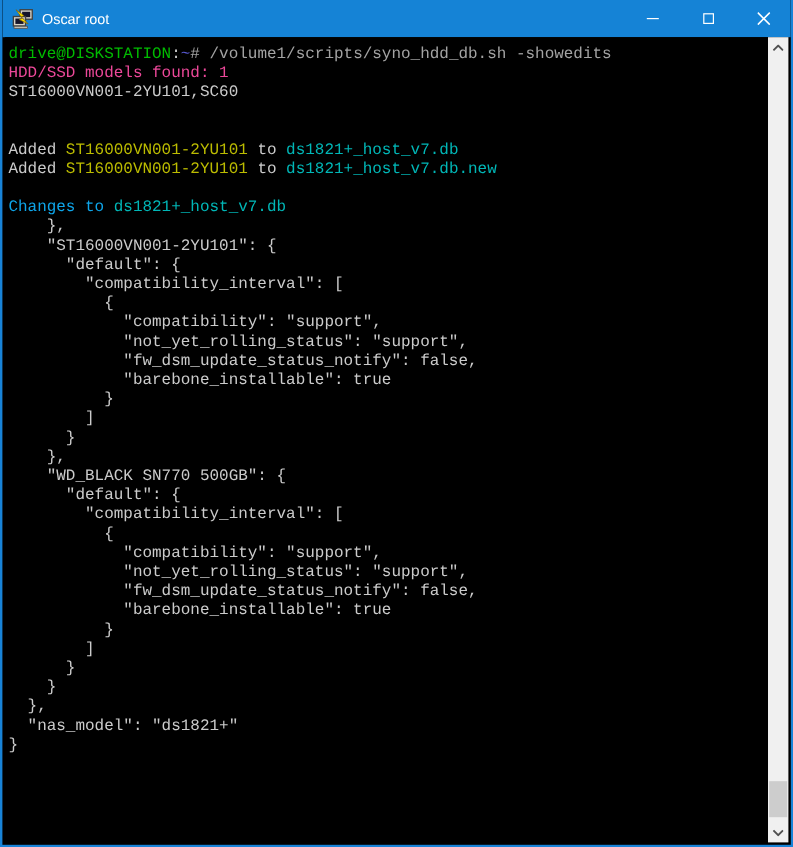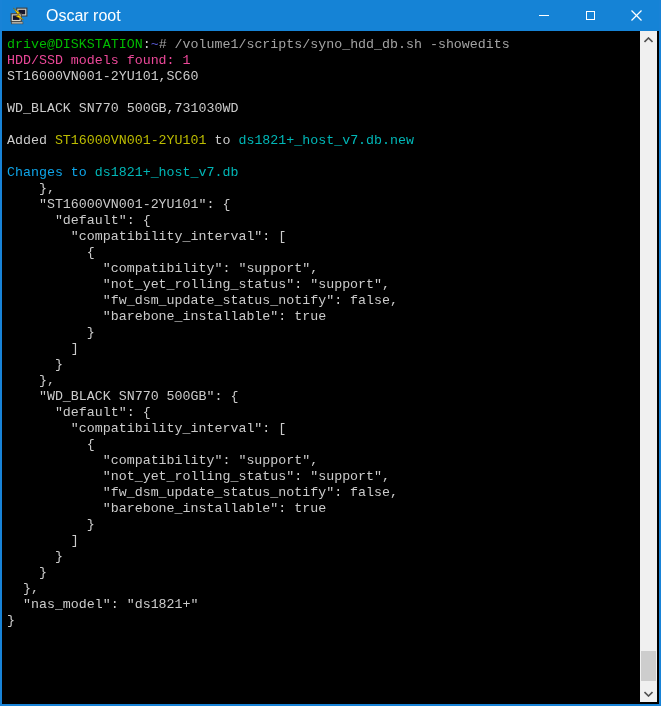--- a/index.html
+++ b/index.html
@@ -10,21 +10,21 @@
     background:#000;
     font-family:"Liberation Sans",sans-serif;
     overflow:hidden;
   }
   .titlebar{
     position:absolute;top:0;left:0;right:0;height:31px;
     display:flex;align-items:center;
   }
   .titlebar .app-icon{margin-left:8px;width:18px;height:18px;flex:0 0 auto;}
   .titlebar .title{
-    margin-left:18px;color:#ffffff;font-size:16px;
+    margin-left:7px;color:#ffffff;font-size:12px;
     white-space:nowrap;flex:1 1 auto;
   }
   .winbtns{display:flex;height:31px;flex:0 0 auto;}
   .winbtn{
     width:46px;height:31px;display:flex;align-items:center;justify-content:center;
     cursor:default;
   }
   .glyph-min{width:10px;height:1px;background:#fff;}
   .glyph-max{width:9px;height:9px;border:1px solid #fff;}
   .term-wrap{
@@ -83,22 +83,22 @@
         </svg>
       </div>
     </div>
   </div>
 
   <div class="term-wrap" id="terminal">
       <div class="tline"><span style="color: rgb(0, 187, 0);">drive@DISKSTATION</span><span style="color: rgb(203, 203, 203);">:</span><span style="color: rgb(87, 87, 207);">~</span><span style="color: #a3a3a3;"># /volume1/scripts/syno_hdd_db.sh -showedits</span></div>
       <div class="tline"><span style="color: #ec4899;">HDD/SSD models found: 1</span></div>
       <div class="tline"><span style="color: rgb(203, 203, 203);">ST16000VN001-2YU101,SC60</span></div>
       <div class="tline"></div>
-      <div class="tline"><span style="color: rgb(203, 203, 203);">WD_BLACK SN770 500GB,731030WD</span></div>
       <div class="tline"></div>
+      <div class="tline"><span style="color: rgb(203, 203, 203);">Added </span><span style="color: rgb(188, 188, 0);">ST16000VN001-2YU101</span><span style="color: rgb(203, 203, 203);"> to </span><span style="color: rgb(0, 183, 183);">ds1821+_host_v7.db</span></div>
       <div class="tline"><span style="color: rgb(203, 203, 203);">Added </span><span style="color: rgb(188, 188, 0);">ST16000VN001-2YU101</span><span style="color: rgb(203, 203, 203);"> to </span><span style="color: rgb(0, 183, 183);">ds1821+_host_v7.db.new</span></div>
       <div class="tline"></div>
       <div class="tline"><span style="color: #0ea5e9;">Changes to </span><span style="color: rgb(0, 183, 183);">ds1821+_host_v7.db</span></div>
       <div class="tline"><span style="color: rgb(203, 203, 203);">    },</span></div>
       <div class="tline"><span style="color: rgb(203, 203, 203);">    "ST16000VN001-2YU101": {</span></div>
       <div class="tline"><span style="color: rgb(203, 203, 203);">      "default": {</span></div>
       <div class="tline"><span style="color: rgb(203, 203, 203);">        "compatibility_interval": [</span></div>
       <div class="tline"><span style="color: rgb(203, 203, 203);">          {</span></div>
       <div class="tline"><span style="color: rgb(203, 203, 203);">            "compatibility": "support",</span></div>
       <div class="tline"><span style="color: rgb(203, 203, 203);">            "not_yet_rolling_status": "support",</span></div>

